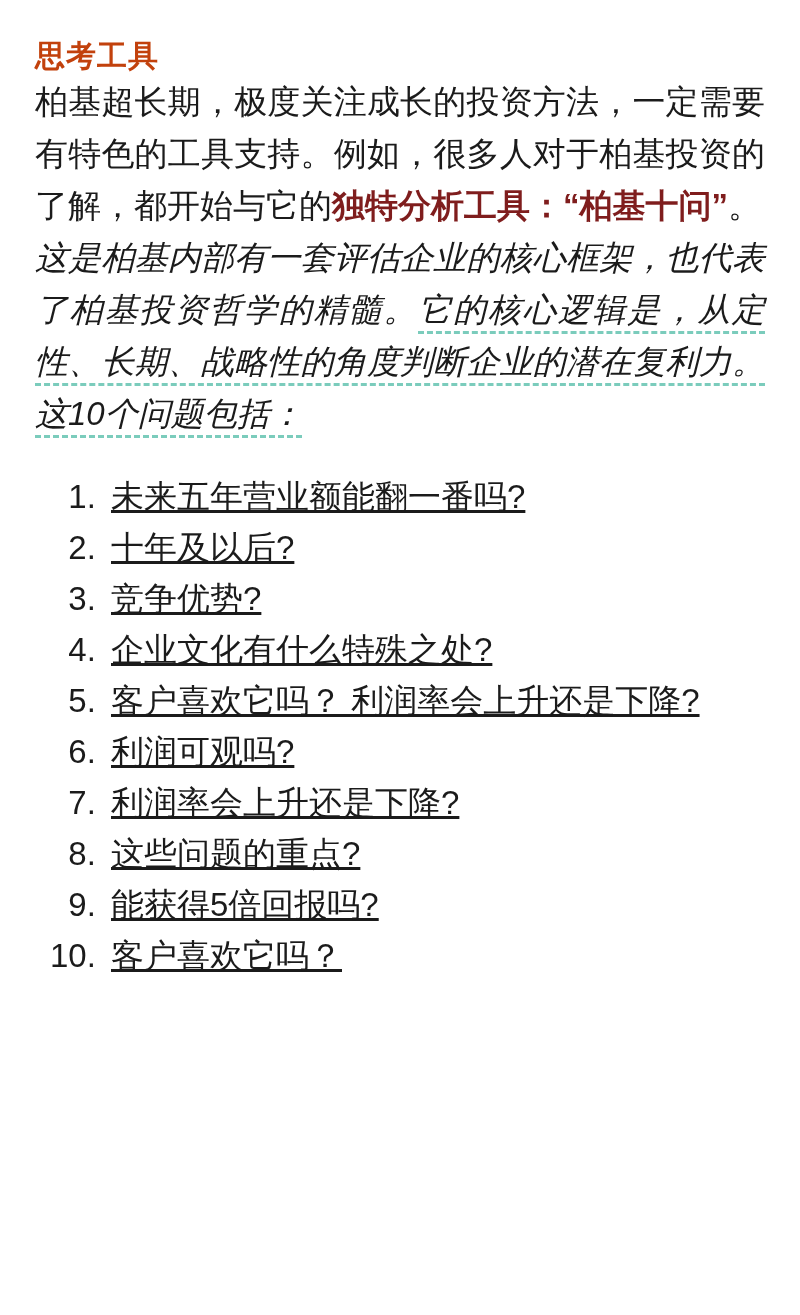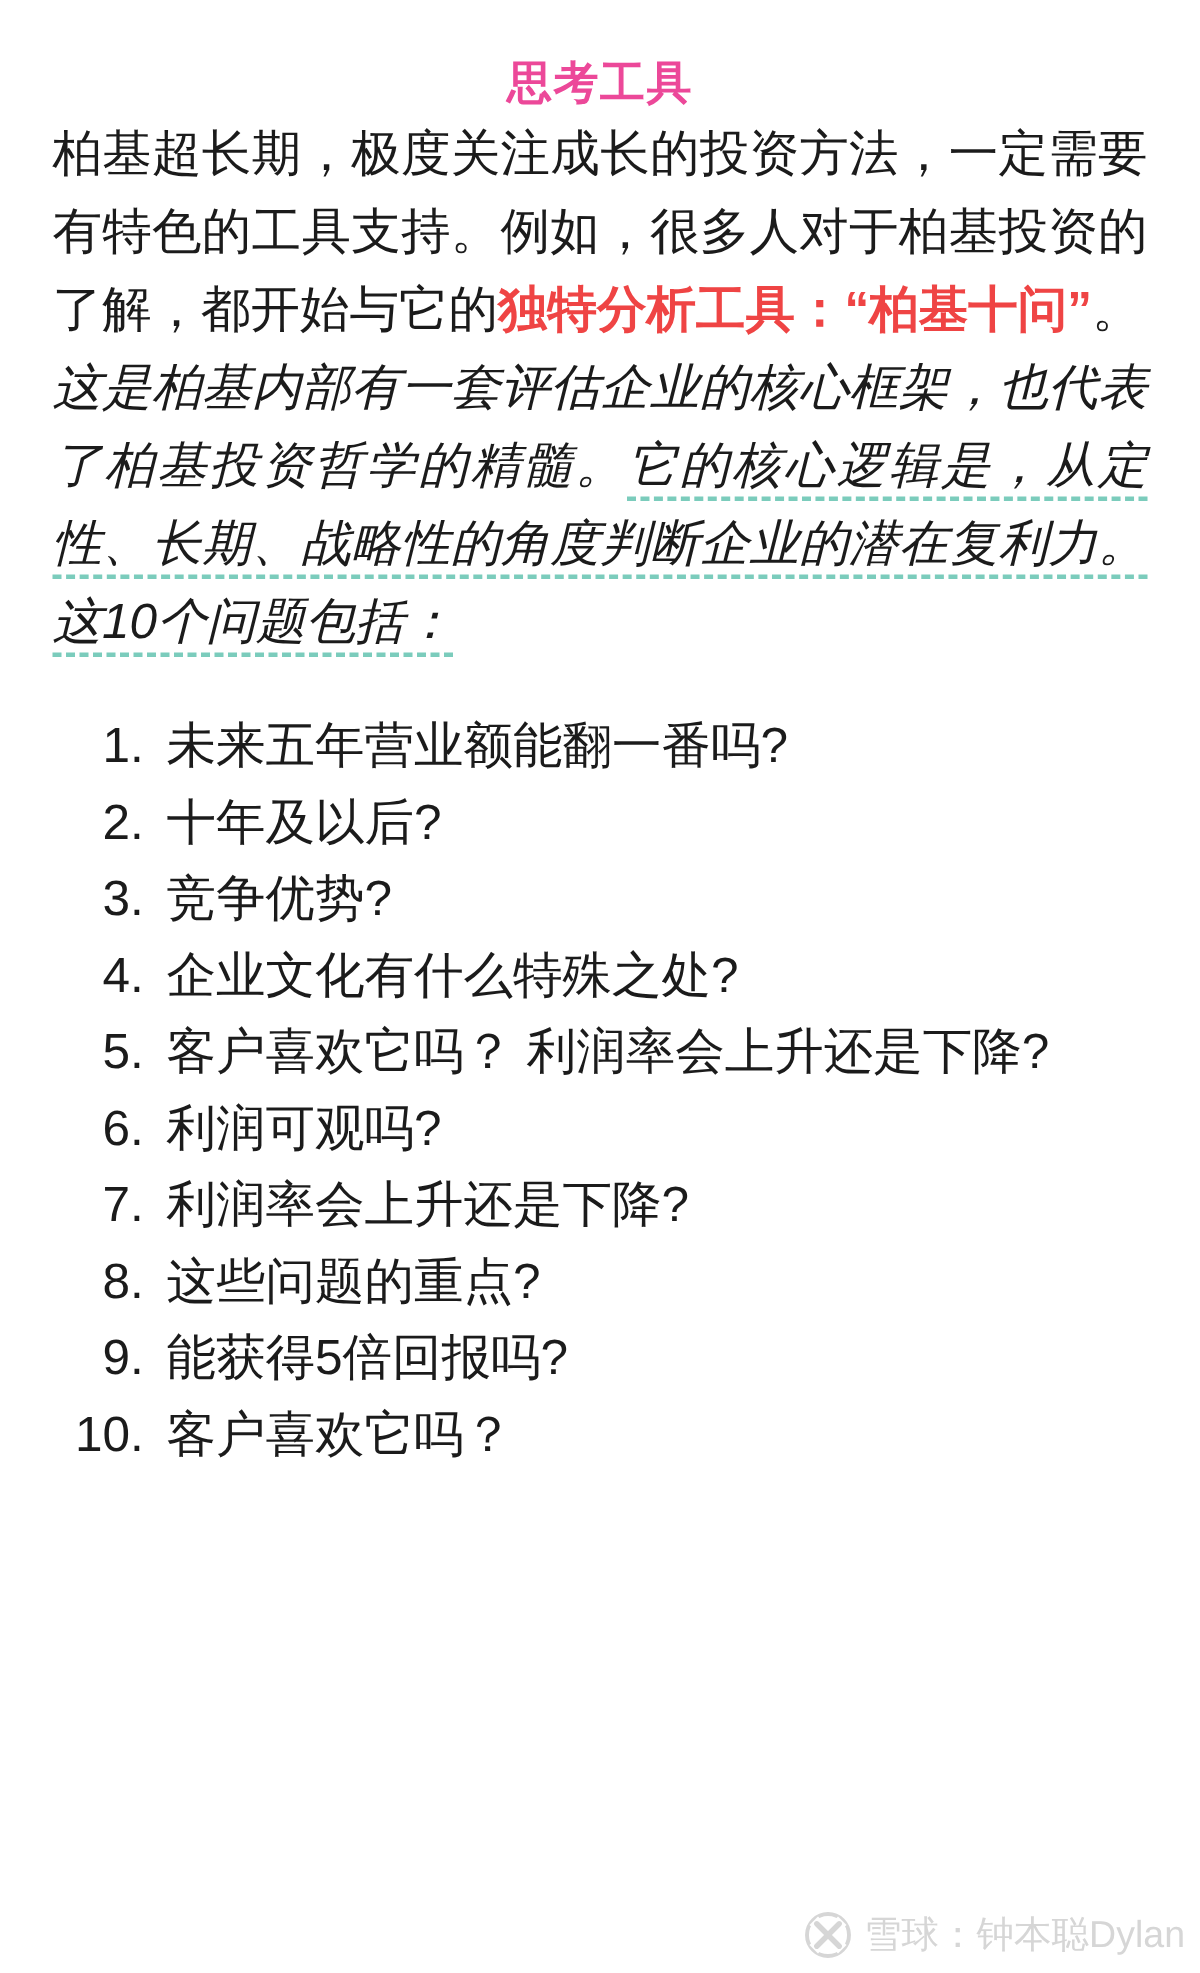--- a/index.html
+++ b/index.html
@@ -17,55 +17,55 @@
     position: relative;
     width: 800px;
     height: 1315px;
     box-sizing: border-box;
     padding: 0 35px;
     overflow: hidden;
     background: #ffffff;
   }
   .title {
     margin: 36px 0 0 0;
-    text-align: center;
     font-size: 30px;
     line-height: 40px;
     font-weight: 700;
-    color: #ec4899;
+    color: #c2410c;
     letter-spacing: 1px;
   }
   p.body-text {
     margin: 0;
     font-size: 33px;
     line-height: 52px;
     text-align: justify;
     color: #1b1b1b;
   }
   .p-intro      { margin-top: 51px; }
   .p-framework  { margin-top: 32px; font-style: italic; }
   .p-conclusion { margin-top: 79px; }
   p.body-text b, p.body-text strong {
     font-weight: 700;
-    color: #ef4444;
+    color: #7f1d1d;
   }
   .dashed-underline {
     text-decoration-line: underline;
     text-decoration-style: dashed;
     text-decoration-color: #7bccbc;
     text-decoration-thickness: 3px;
     text-underline-offset: 10px;
   }
   ol.question-list {
     margin: 31px 0 0 0;
     padding: 0 0 0 70px;
     font-size: 33px;
     line-height: 51px;
     color: #1b1b1b;
     list-style: decimal outside;
+    text-decoration: underline;
   }
   ol.question-list li {
     padding-left: 6px;
   }
   .watermark {
     position: absolute;
     right: 10px;
     bottom: 8px;
     display: flex;
     align-items: center;
@@ -95,26 +95,14 @@
     <li>企业文化有什么特殊之处?</li>
     <li>客户喜欢它吗？ 利润率会上升还是下降?</li>
     <li>利润可观吗?</li>
     <li>利润率会上升还是下降?</li>
     <li>这些问题的重点?</li>
     <li>能获得5倍回报吗?</li>
     <li>客户喜欢它吗？</li>
   </ol>
 
 
-  <div class="watermark">
-    <span>
-      <svg width="34" height="34" viewBox="0 0 34 34" aria-hidden="true">
-        <circle cx="17" cy="17" r="14" fill="none" stroke="#d6d6d6" stroke-width="2.6"></circle>
-        <line x1="7.5" y1="7.5" x2="26.5" y2="26.5" stroke="#ffffff" stroke-width="8"></line>
-        <line x1="26.5" y1="7.5" x2="7.5" y2="26.5" stroke="#ffffff" stroke-width="8"></line>
-        <line x1="9.5" y1="9.5" x2="24.5" y2="24.5" stroke="#d6d6d6" stroke-width="3.6" stroke-linecap="round"></line>
-        <line x1="24.5" y1="9.5" x2="9.5" y2="24.5" stroke="#d6d6d6" stroke-width="3.6" stroke-linecap="round"></line>
-      </svg>
-    </span>
-    <span>雪球：钟本聪Dylan</span>
-  </div>
 
 </div>
 
 </body></html>

